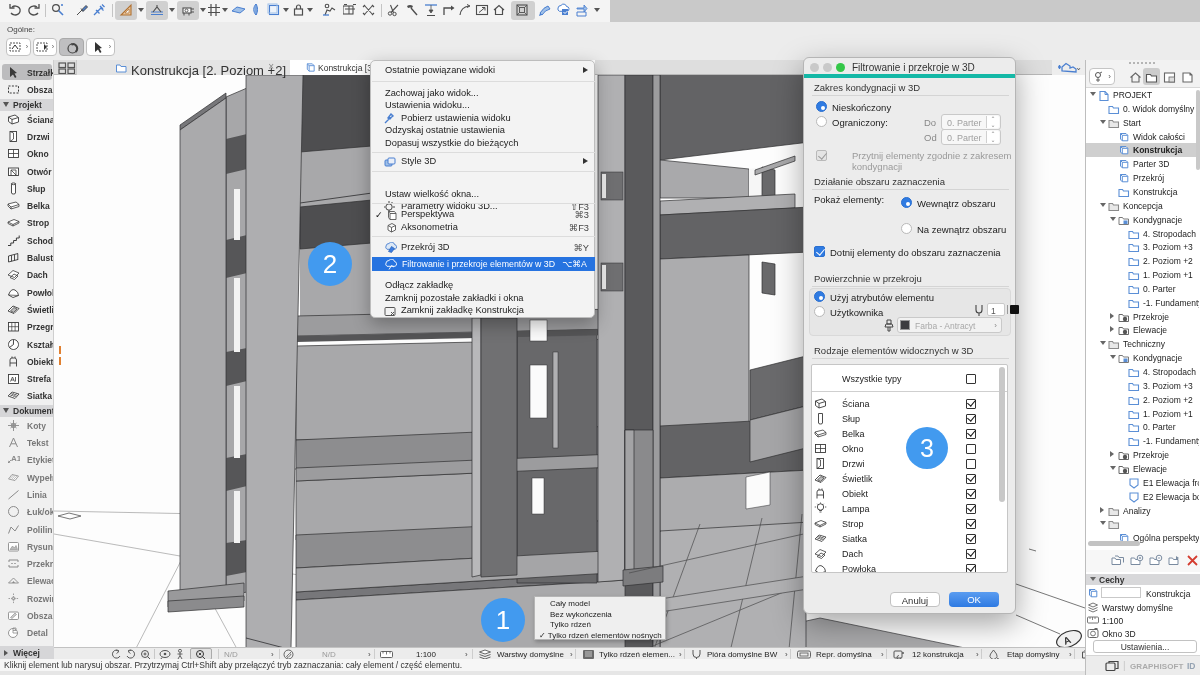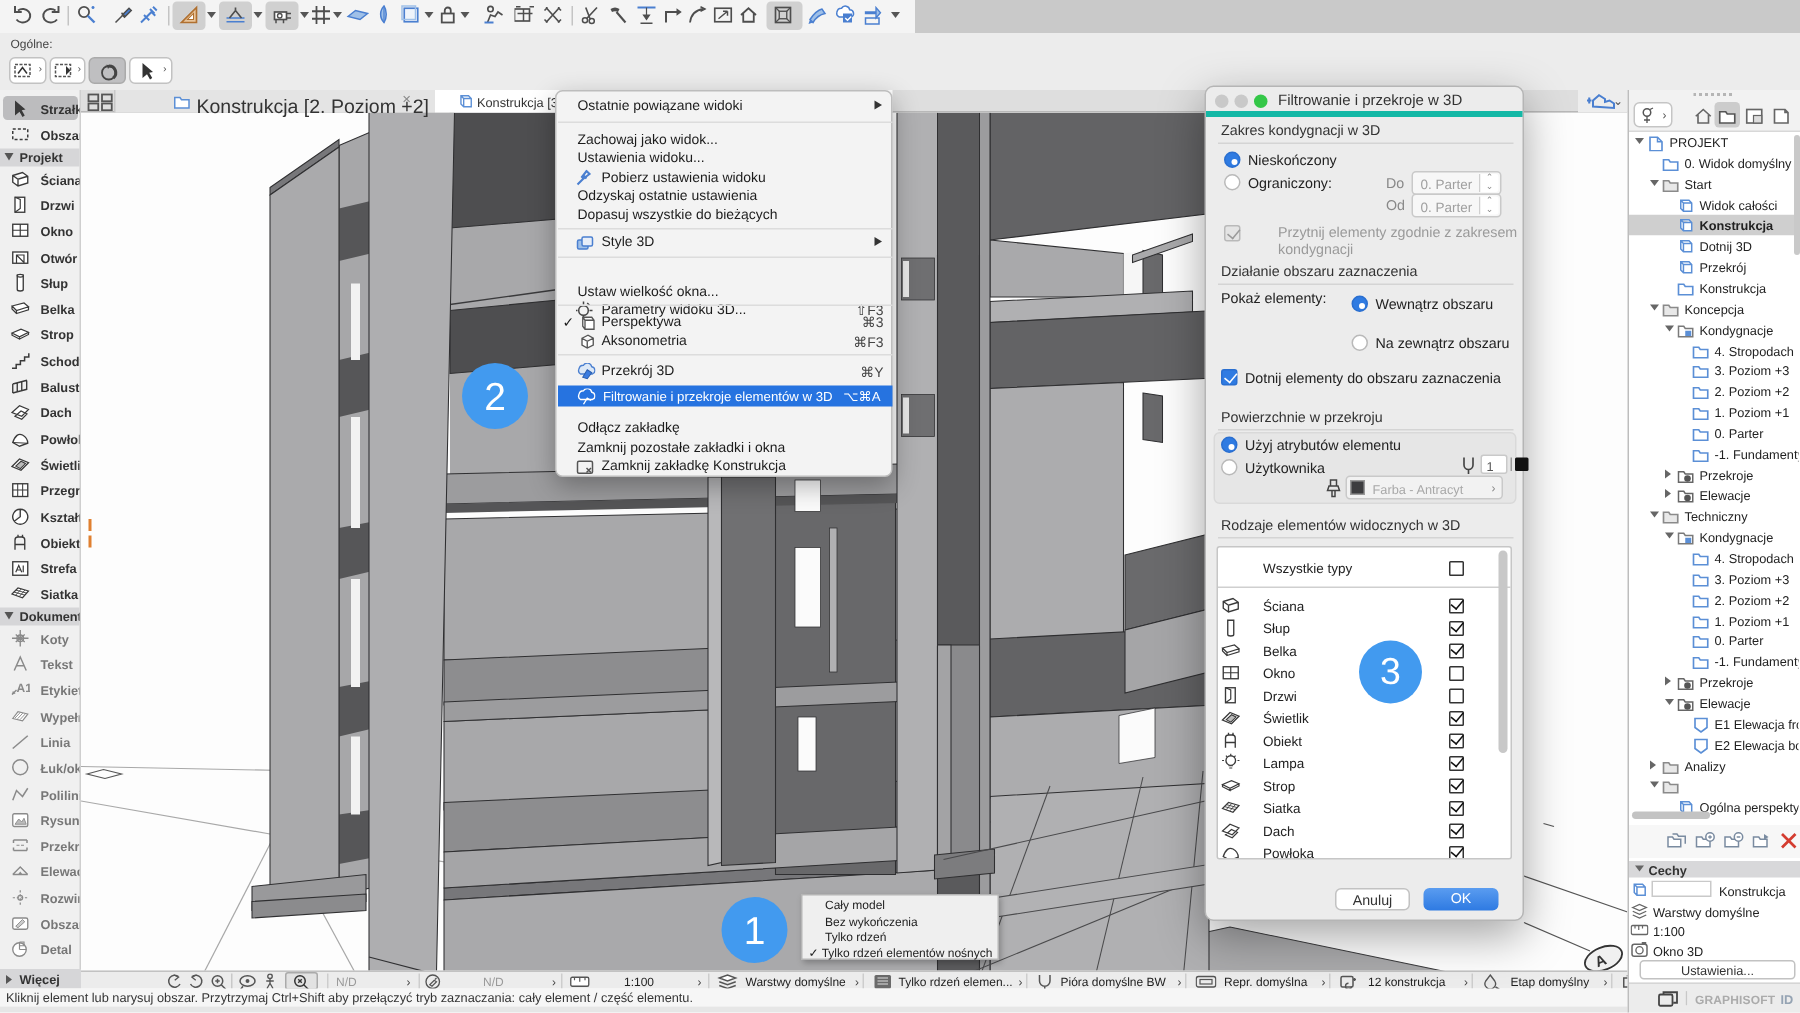--- a/index.html
+++ b/index.html
@@ -1020,21 +1020,21 @@
         <div style="position:absolute;left:0;top:0;width:113px;height:13.5px;background:#cfcfcf;"></div>
         <svg style="position:absolute;left:32px;top:1px;" width="12" height="12" viewBox="0 0 12 12">
           <path d="M2.5,2.5 h5.5 l1.8,1.8 v5.5 h-5.5 l-1.8,-1.8 z M2.5,2.5 l1.8,1.8 h5.5 M4.3,4.3 v5.5" fill="#fff" stroke="#5b8fd6" stroke-width="1"></path>
         </svg>
         <span class="nt" style="left:47px; font-weight:bold;">Konstrukcja</span>
       </div>
       <div class="nrow" style="top:97.24999999999999px;">
         <svg style="position:absolute;left:32px;top:1px;" width="12" height="12" viewBox="0 0 12 12">
           <path d="M2.5,2.5 h5.5 l1.8,1.8 v5.5 h-5.5 l-1.8,-1.8 z M2.5,2.5 l1.8,1.8 h5.5 M4.3,4.3 v5.5" fill="#fff" stroke="#5b8fd6" stroke-width="1"></path>
         </svg>
-        <span class="nt" style="left:47px;">Dotnij 3D</span>
+        <span class="nt" style="left:47px;">Parter 3D</span>
       </div>
       <div class="nrow" style="top:111.09999999999998px;">
         <svg style="position:absolute;left:32px;top:1px;" width="12" height="12" viewBox="0 0 12 12">
           <path d="M2.5,2.5 h5.5 l1.8,1.8 v5.5 h-5.5 l-1.8,-1.8 z M2.5,2.5 l1.8,1.8 h5.5 M4.3,4.3 v5.5" fill="#fff" stroke="#5b8fd6" stroke-width="1"></path>
         </svg>
         <span class="nt" style="left:47px;">Przekrój</span>
       </div>
       <div class="nrow" style="top:124.94999999999997px;">
         <svg style="position:absolute;left:32px;top:1px;" width="12" height="12" viewBox="0 0 12 12">
           <path d="M1,3.5 h3.5 l1,1.5 h5 v5.5 h-9.5 z" fill="#fff" stroke="#5b8fd6" stroke-width="1.1"></path>

